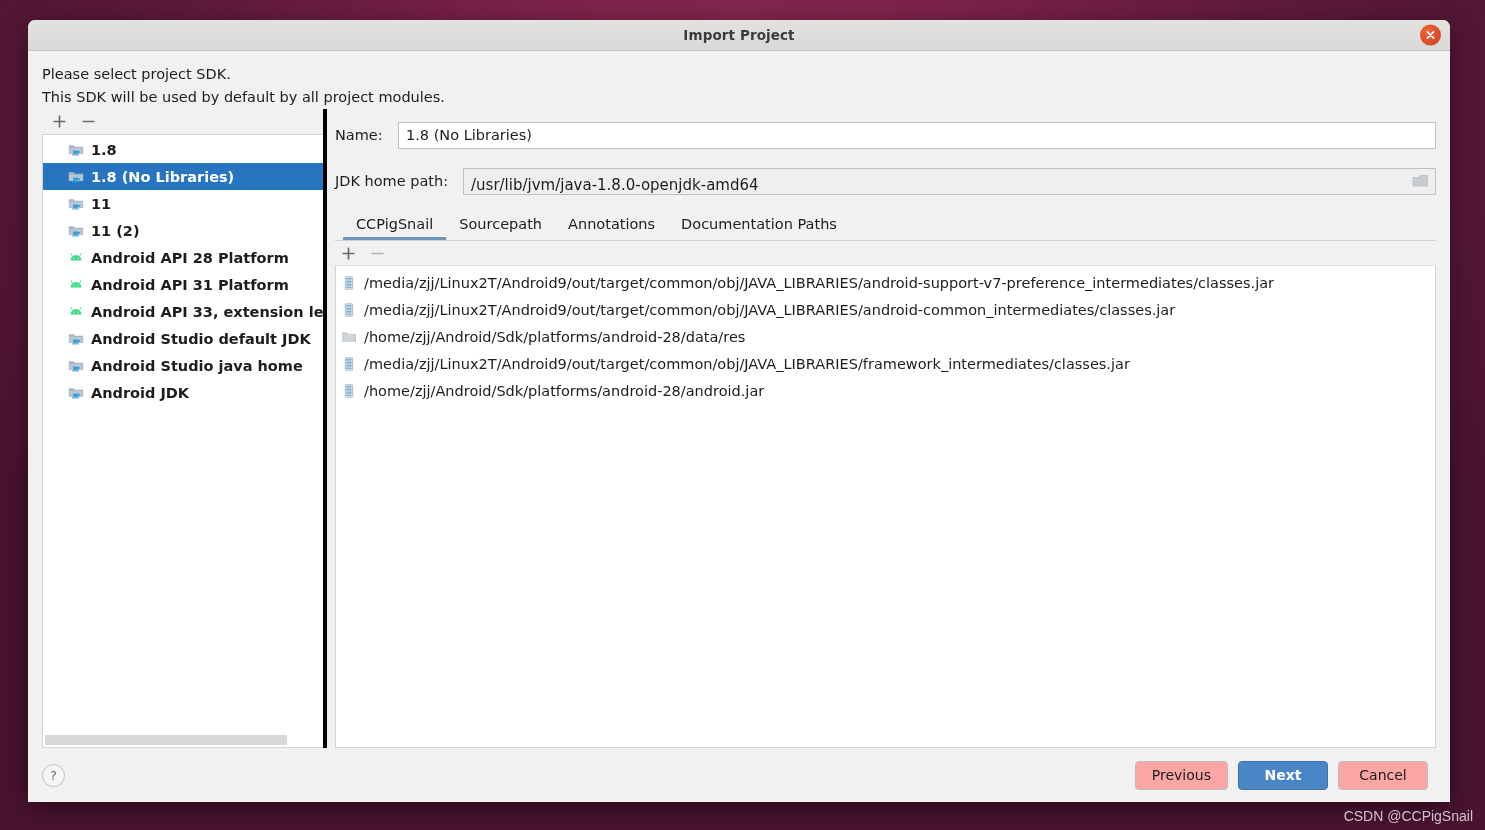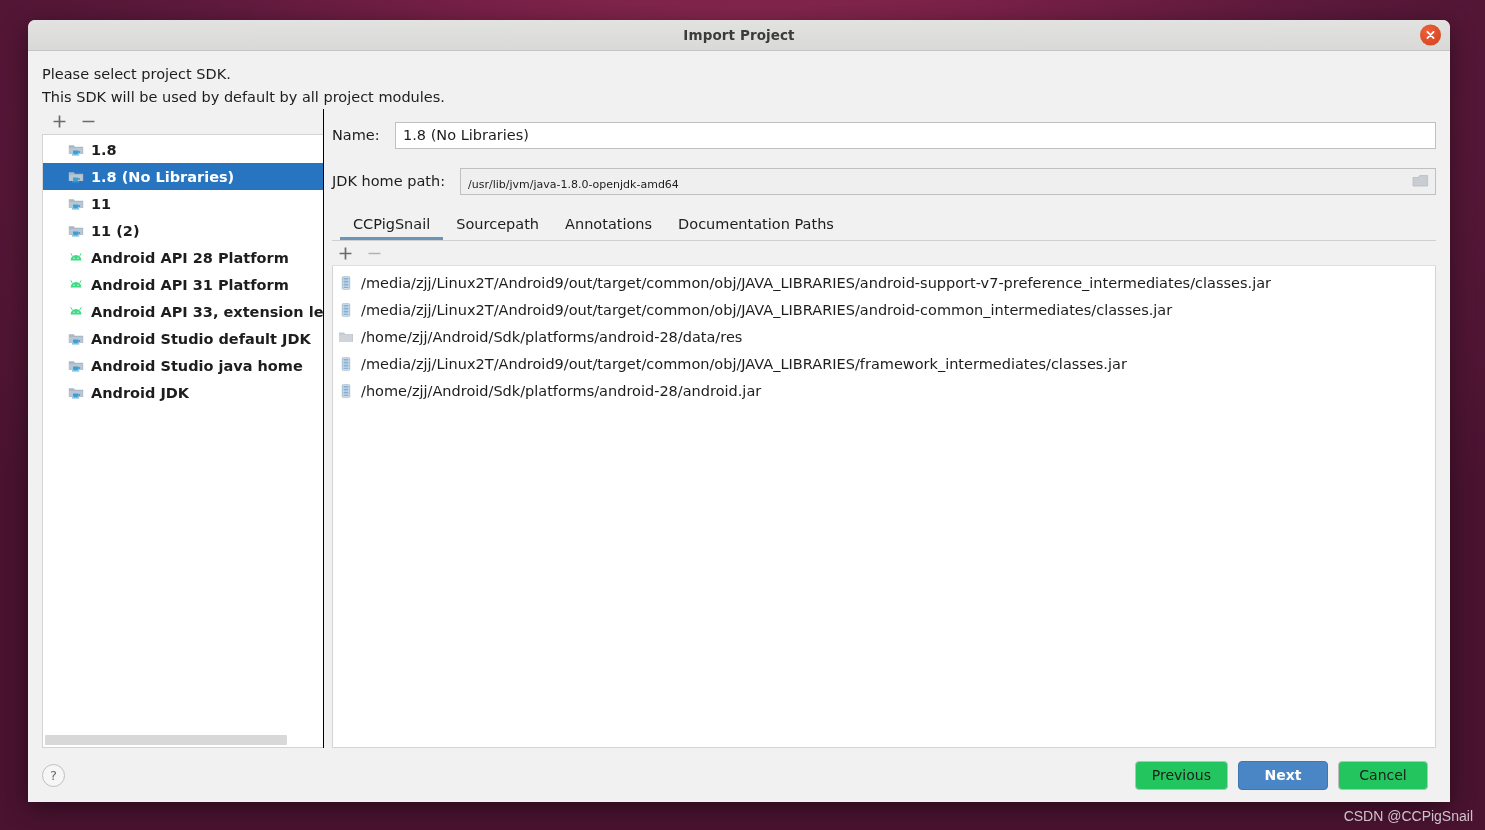--- a/index.html
+++ b/index.html
@@ -152,21 +152,21 @@
     background: #d8d8d8;
     border-radius: 1px;
     cursor: pointer;
   }
 
   
   #right-pane {
     flex: 1 1 auto;
     display: flex; flex-direction: column;
     min-height: 0;
-    border-left: 1px solid #000000;
+    border-left: 4px solid #000000;
     padding-left: 8px;
   }
 
   .field-row {
     display: flex; align-items: center;
     height: 28px;
     margin-bottom: 0;
   }
   #name-row { margin-top: 12px; }
   #jdk-row  { margin-top: 18px; }
@@ -195,21 +195,21 @@
     flex: 1 1 auto;
     display: flex;
     height: 27px;
     border: 1px solid #c0c0c0;
     background: #efefef;
   }
   #jdk-path-value {
     flex: 1 1 auto;
     display: flex; align-items: center;
     padding: 16px 7px;
-    font-size: 11px;
+    font-size: 15px;
     color: #1d1d1d;
     overflow: hidden; white-space: nowrap;
   }
   #jdk-browse {
     width: 30px; flex: 0 0 30px;
     display: flex; align-items: center; justify-content: center;
     cursor: pointer;
   }
 
   
@@ -281,21 +281,21 @@
     padding: 0;
   }
   #footer-spacer { flex: 1 1 auto; }
   #footer-buttons { display: flex; gap: 10px; }
   .dlg-btn {
     height: 29px;
     min-width: 90px;
     padding: 0 16px;
     border: 1px solid #bdbdbd;
     border-radius: 4px;
-    background: #22c55e;
+    background: #fca5a5;
     font-size: 14px;
     color: #1d1d1d;
     cursor: pointer;
     font-family: inherit;
   }
   .dlg-btn.primary {
     background: #4a86c5;
     border-color: #3e76b0;
     color: #ffffff;
     font-weight: bold;

